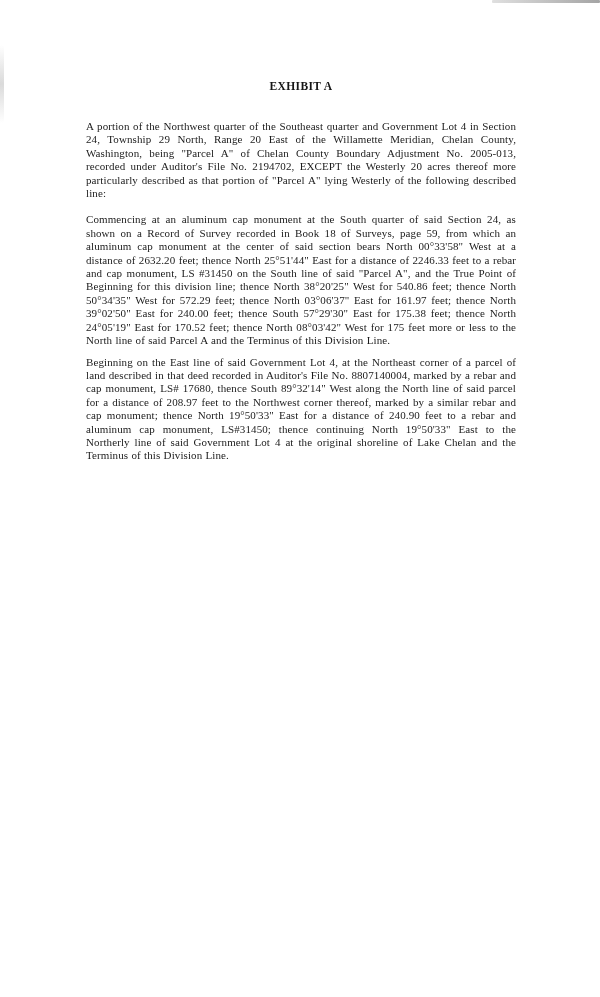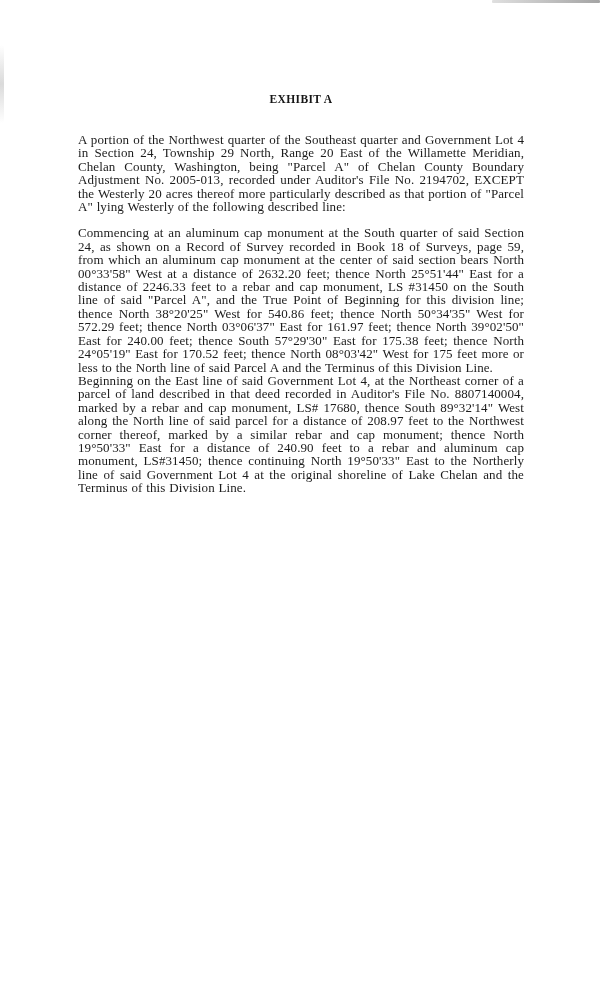--- a/index.html
+++ b/index.html
@@ -33,30 +33,30 @@
     height: 78px;
     background: linear-gradient(to bottom, rgba(160,160,160,0.0), rgba(150,150,150,0.35), rgba(160,160,160,0.0));
   }
   .content {
     position: absolute;
     left: 78px;
     top: 80px;
     width: 446px;
   }
   .doc-title {
-    margin: 13px 0 28px 0;
+    margin: 0 0 28px 0;
     text-align: center;
     font-size: 11.5px;
     font-weight: bold;
     letter-spacing: 0.4px;
     color: #161616;
   }
   .para {
-    margin: 0;
-    font-size: 13px;
+    margin: 8px;
+    font-size: 11px;
     line-height: 13.4px;
     text-align: justify;
     letter-spacing: 0.1px;
     word-spacing: 0.4px;
     color: #1b1b1b;
   }
   .para + .para.gap {
     margin-top: 13px;
   }
 </style>

